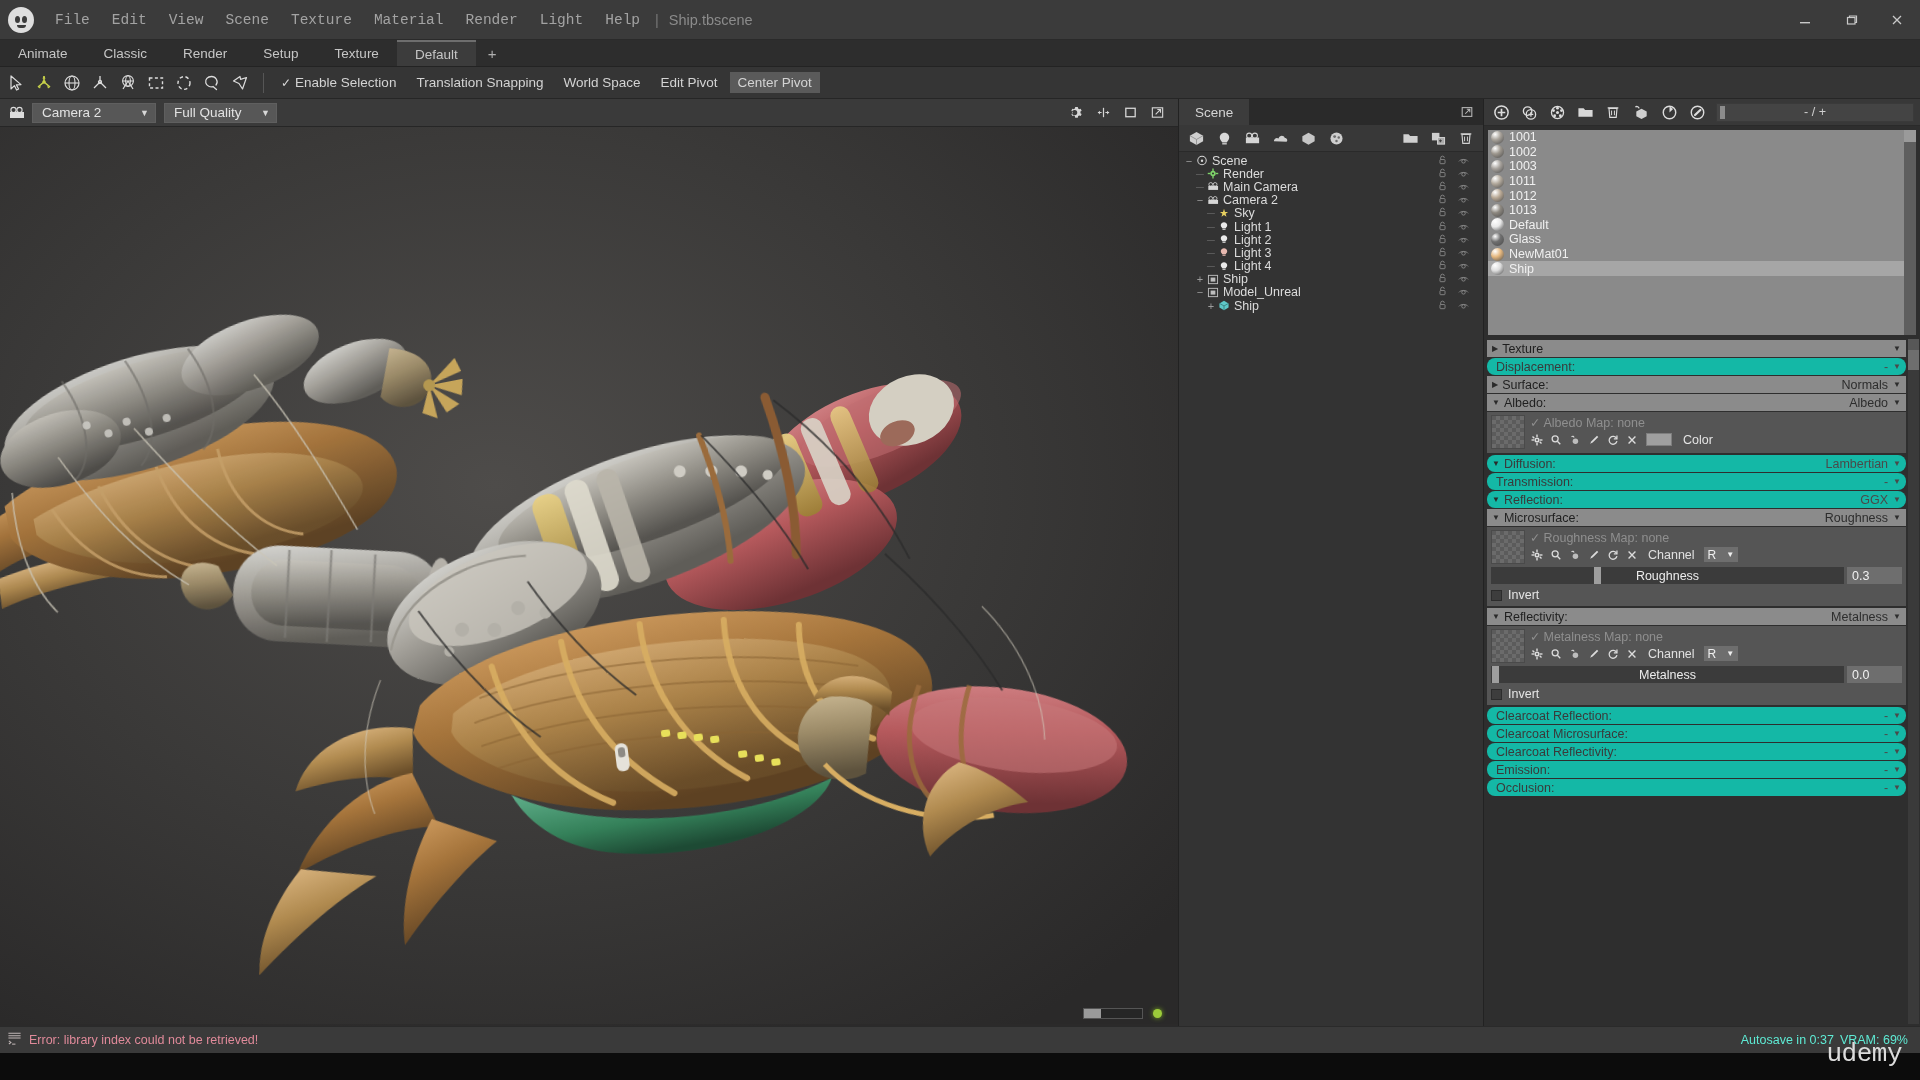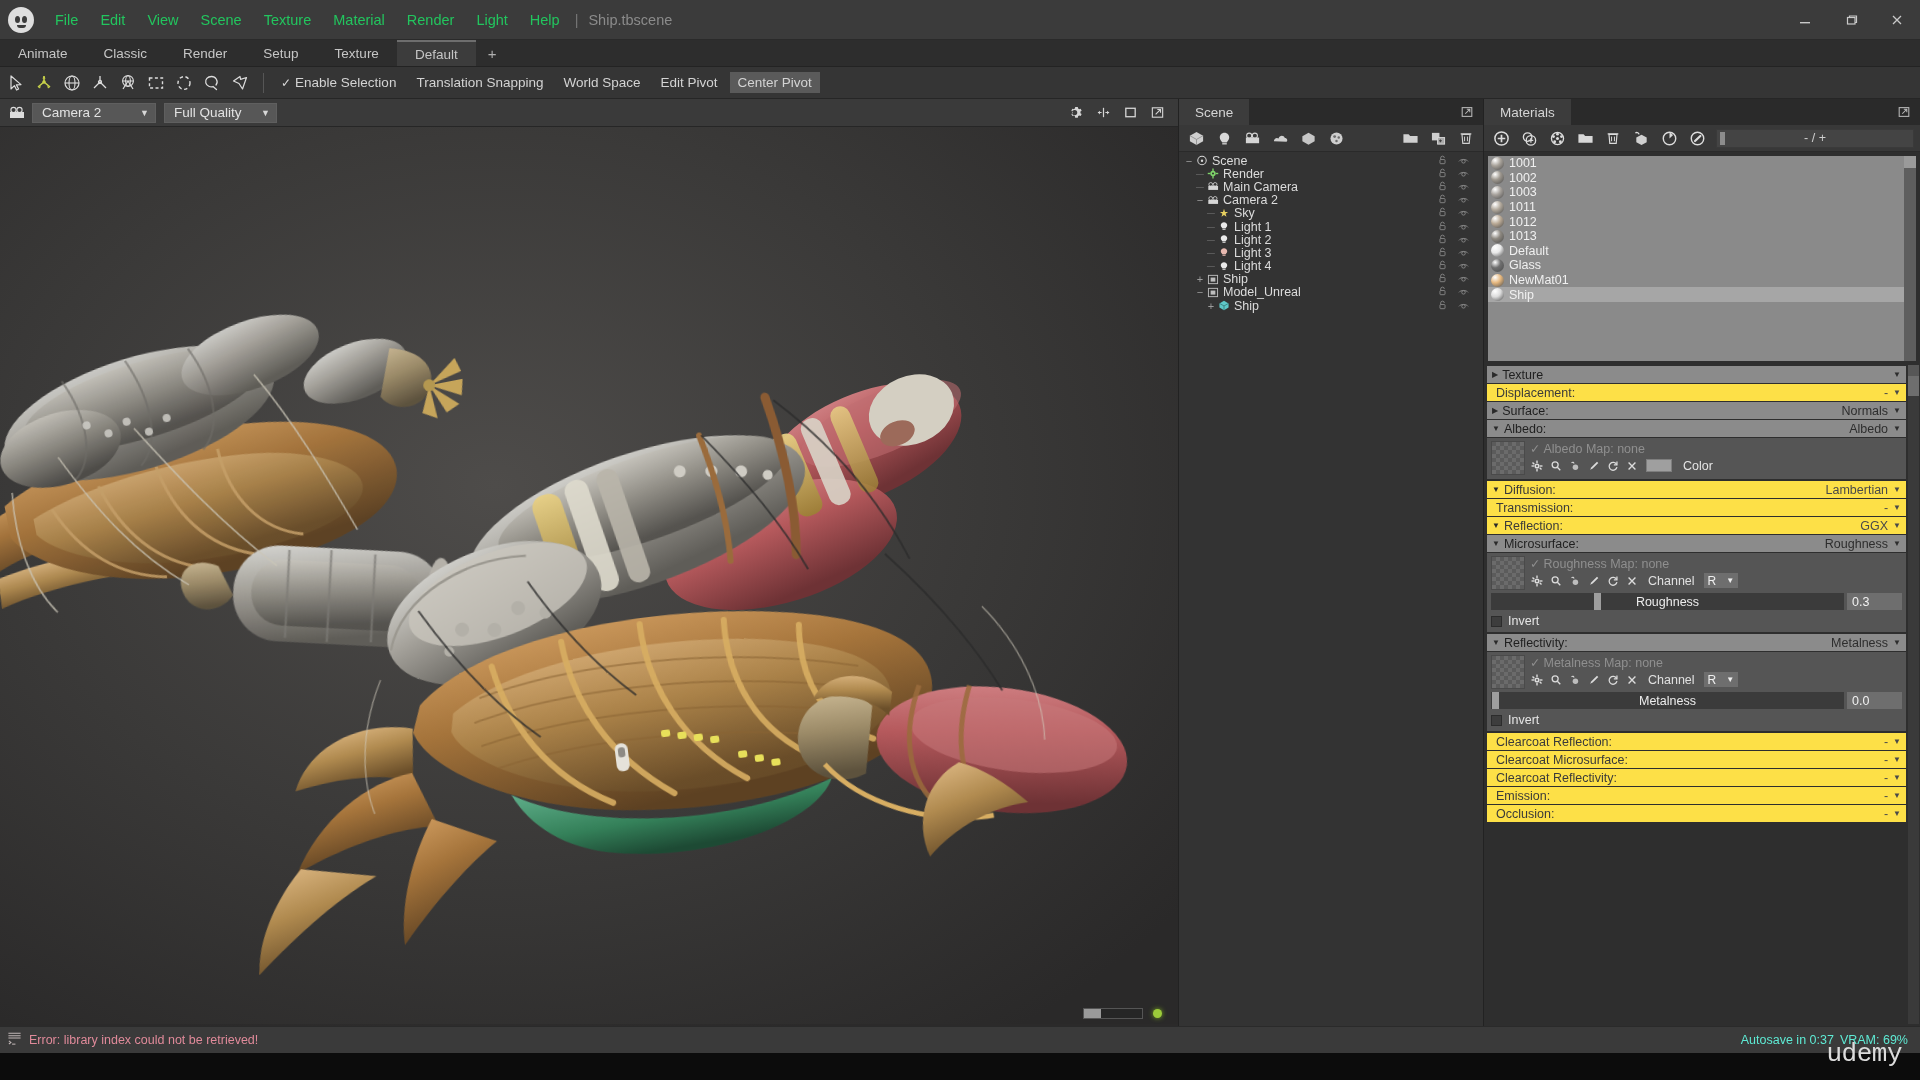--- a/index.html
+++ b/index.html
@@ -19,21 +19,21 @@
   }
   .logo {
     width:26px;height:26px;border-radius:50%;background:#dedede;margin:0 10px 0 8px;
     display:flex;align-items:center;justify-content:center;position:relative;
   }
   .logo .eye { width:5px;height:7px;border-radius:50%;background:#3b3b3b;margin:0 1px; }
   .logo .mouth{ position:absolute;bottom:5px;width:9px;height:3px;border-radius:0 0 5px 5px;background:#3b3b3b; }
   .menu { display:flex; align-items:center; height:100%; }
   .menu-item {
     padding:4px 11px; height:100%; display:flex; align-items:center;
-    font-size:14.5px; color:#22c55e; cursor:default;
+    font-size:14.5px; color:#a3a3a3; cursor:default;font-family:Liberation Mono, monospace;
   }
   .mbar-sep { color:#777; font-size:14.5px; padding:0 4px; }
   .mbar-file { font-size:14.5px; color:#8b8b8b; padding-left:6px; }
   .wincontrols { position:absolute; right:0; top:0; height:100%; display:flex; }
   .winbtn { width:46px; height:100%; display:flex;align-items:center;justify-content:center; color:#c9c9c9; }
 
   
   .layouttabs {
     height:27px; flex:0 0 27px; background:#2d2d2d; display:flex; align-items:stretch;
     border-bottom:1px solid #232323;
@@ -137,21 +137,21 @@
   .search .cnt { font-size:12.5px; color:#cfcfcf; }
 
   
   .mprops { flex:1 1 auto; background:#2e2e2e; overflow:hidden; position:relative; padding:3px 14px 0 3px;}
   .mprops-scroll { position:absolute; right:1px; top:2px; bottom:2px; width:11px; background:#3a3a3a; }
   .mprops-scroll > i { display:block; width:100%; height:20px; background:#6e6e6e; margin-top:0; }
   .mprops-scroll .arw { height:11px; background:#575757; }
 
   .sect { background:#8b8b8b; height:17px; display:flex; align-items:center; font-size:12.5px; color:#1f1f1f;
           padding:0 5px; margin-bottom:1px; }
-  .sect.dim { background:#fde047; color:#3a3a3a; }
+  .sect.dim { background:#14b8a6; color:#3a3a3a;border-radius:8px; }
   .sect .tri { font-size:8px; margin-right:4px; color:#2a2a2a; }
   .sect .val { margin-left:auto; display:flex; align-items:center; gap:5px; color:#2d2d2d;}
   .sect.dim .val { color:#4a4a4a; }
   .sect .caret { font-size:8px; }
   .sect-body { background:#555555; padding:3px 4px 4px 4px; margin-bottom:2px; display:flex; gap:5px;}
   .thumb { width:34px;height:34px; flex:0 0 34px;
            background:
             repeating-conic-gradient(#6b6b6b 0% 25%, #5b5b5b 0% 50%) 0 0/8px 8px;
            border:1px solid #4a4a4a;}
   .body-right { flex:1 1 auto; }
@@ -920,29 +920,20 @@
                 <span class="eyeico"><svg width="11" height="8" viewBox="0 0 12 8">
                     <path d="M1 4.4 C3 1.6 9 1.6 11 4.4" fill="none" stroke="#cfcfcf" stroke-width="1"></path>
                     <circle cx="6" cy="4.4" r="1.9" fill="none" stroke="#cfcfcf" stroke-width="1"></circle>
                   </svg></span>
               </span>
             </div>
           </div>
       </div>
 
       <div class="panel panel-mats">
-        <div class="panel-tabrow">
-          <div class="panel-tab">Materials</div>
-          <div class="popout">
-            <svg width="14" height="14" viewBox="0 0 16 16">
-                <rect x="2.5" y="3" width="11" height="10" fill="none" stroke="#b9b9b9" stroke-width="1.2"></rect>
-                <path d="M6 10 L11 5 M7.8 4.8 H11.2 V8.2" stroke="#b9b9b9" stroke-width="1.2" fill="none"></path>
-              </svg>
-          </div>
-        </div>
         <div class="panel-toolrow">
           <div class="tool">
             <svg width="17" height="17" viewBox="0 0 18 18">
                 <circle cx="9" cy="9" r="7" fill="none" stroke="#dcdcdc" stroke-width="1.6"></circle>
                 <path d="M9 5 V13 M5 9 H13" stroke="#dcdcdc" stroke-width="1.8"></path>
               </svg>
           </div>
           <div class="tool">
             <svg width="17" height="17" viewBox="0 0 18 18">
                 <circle cx="7" cy="7.5" r="4.5" fill="none" stroke="#dcdcdc" stroke-width="1.4"></circle>

